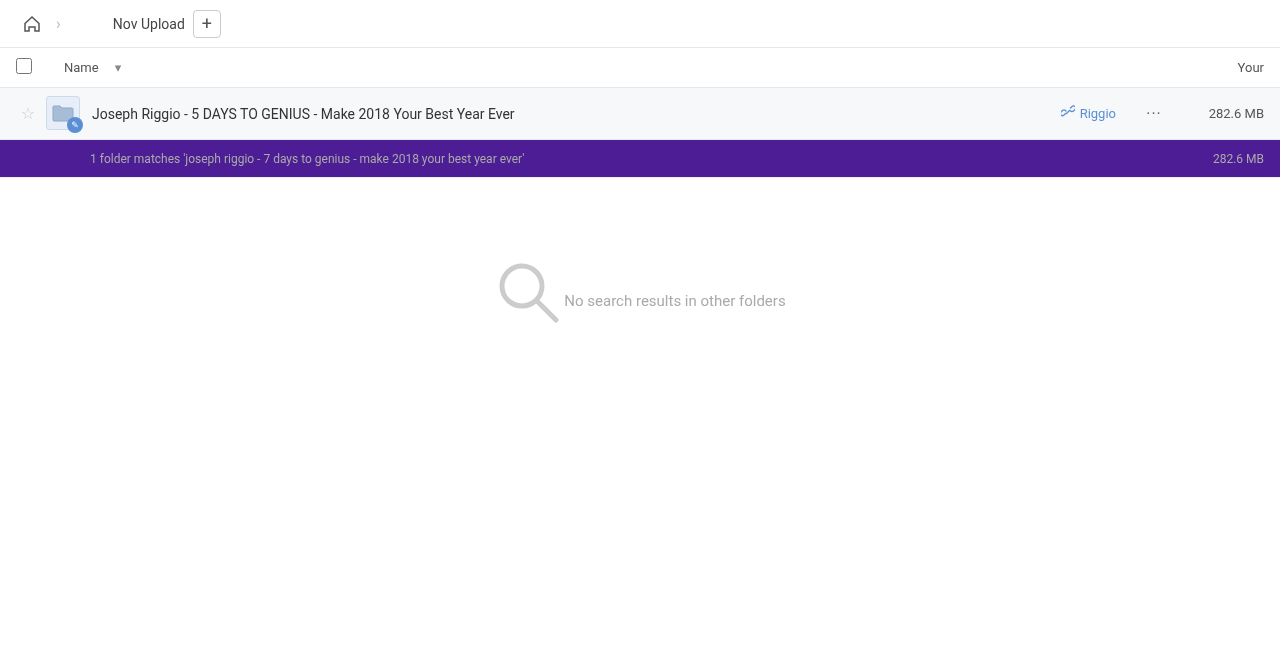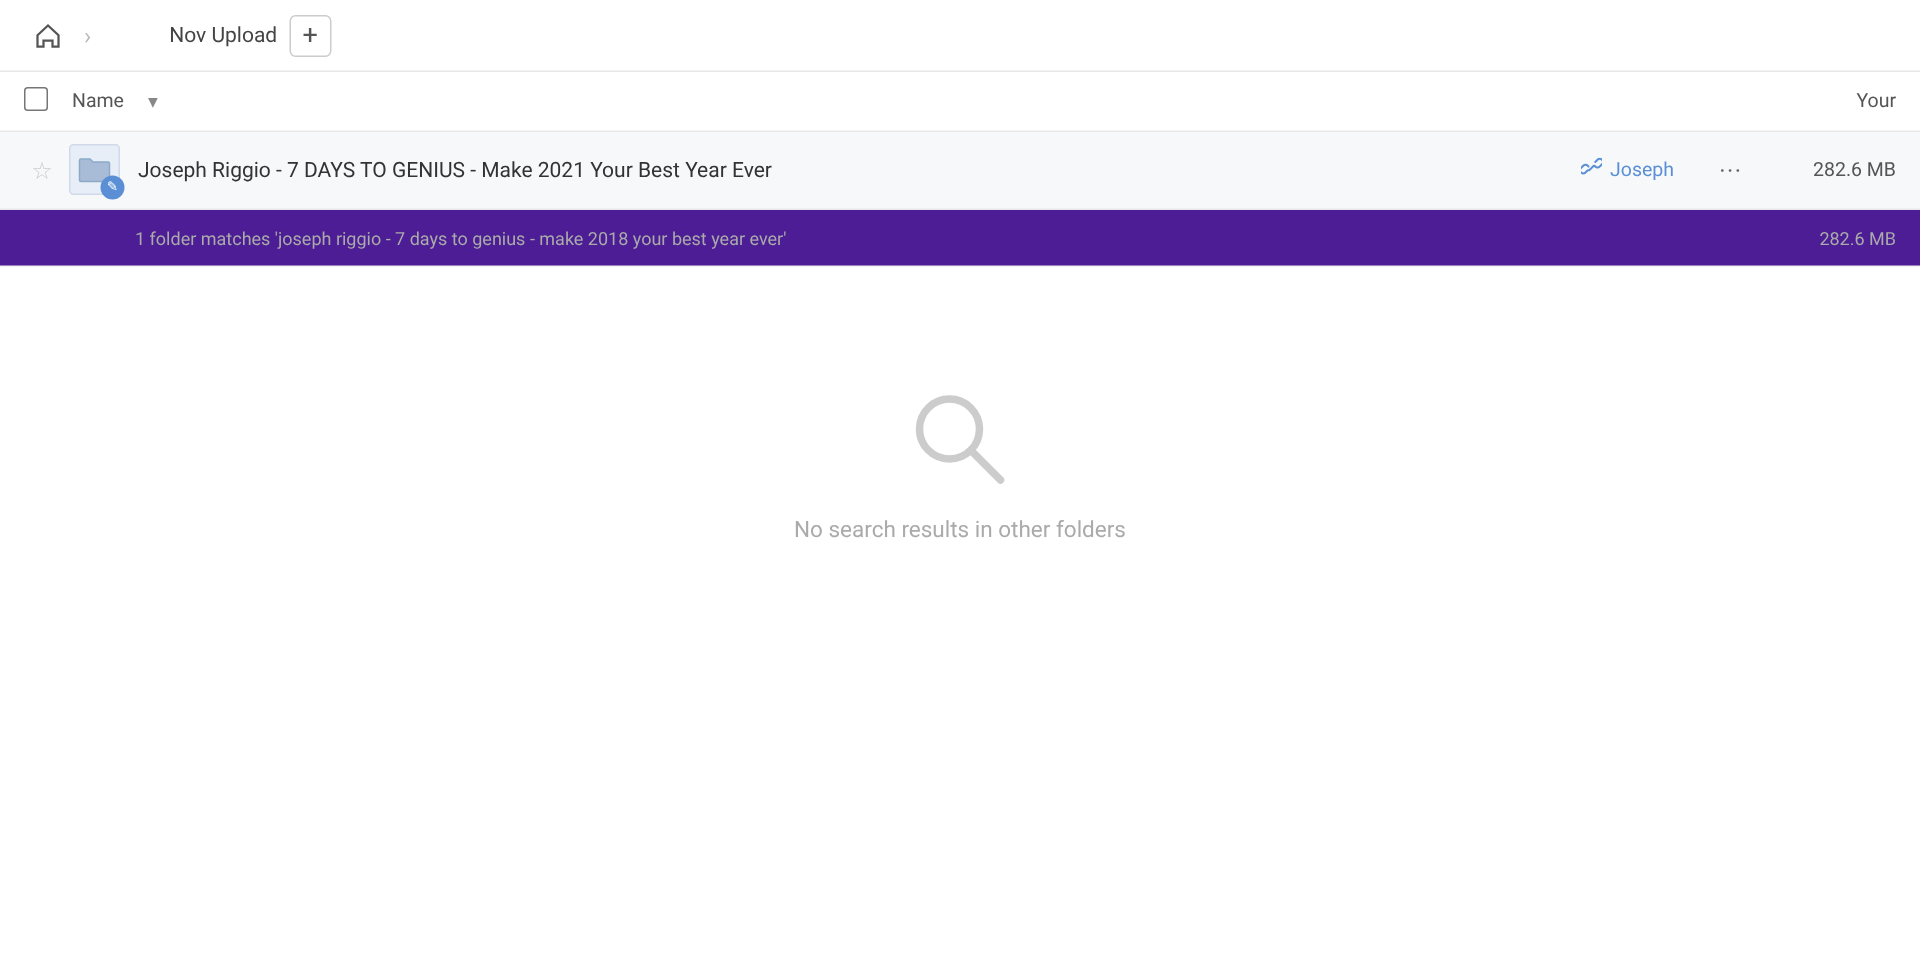--- a/index.html
+++ b/index.html
@@ -74,20 +74,21 @@
       margin-right: 8px;
     }
     .col-header-name {
       display: flex;
       align-items: center;
       gap: 16px;
       cursor: pointer;
       font-size: 13px;
       color: #555;
       flex: 1;
+      margin-left: 16px;
     }
     .col-header-size {
       font-size: 13px;
       color: #555;
       width: 80px;
       text-align: right;
     }
 
     
     .file-row {
@@ -199,21 +200,21 @@
     .match-size {
       font-size: 12px;
       color: #aaa;
       width: 80px;
       text-align: right;
     }
 
     
     .empty-state {
       display: flex;
-      flex-direction: column;
+      flex-direction: row;
       align-items: center;
       justify-content: center;
       padding: 80px 0 40px;
     }
     .search-icon-large {
       width: 70px;
       height: 70px;
       color: #ccc;
       margin-bottom: 16px;
     }
@@ -260,28 +261,28 @@
   </div>
   <div class="file-icon">
     <div class="file-icon-inner">
 
       <svg width="22" height="18" viewBox="0 0 22 18" fill="none" xmlns="http://www.w3.org/2000/svg">
         <path d="M1 3C1 2.44772 1.44772 2 2 2H8L10 4H20C20.5523 4 21 4.44772 21 5V16C21 16.5523 20.5523 17 20 17H2C1.44772 17 1 16.5523 1 16V3Z" fill="#a8bcd8" stroke="#8aaac8" stroke-width="1"></path>
       </svg>
       <div class="file-icon-pencil">✎</div>
     </div>
   </div>
-  <div class="file-name">Joseph Riggio - 7 DAYS TO GENIUS - Make 2021 Your Best Year Ever</div>
+  <div class="file-name">Joseph Riggio - 5 DAYS TO GENIUS - Make 2018 Your Best Year Ever</div>
   <div class="shared-badge">
     <span>
       <svg width="14" height="14" viewBox="0 0 14 14" fill="none" xmlns="http://www.w3.org/2000/svg">
         <path d="M8.5 5.5L5.5 8.5M9.5 3L11 1.5C11.8284 0.671573 13.1716 0.671573 14 1.5C14.8284 2.32843 14.8284 3.67157 14 4.5L12.5 6C11.6716 6.82843 10.3284 6.82843 9.5 6L9 5.5M4.5 8.5L3 10C2.17157 10.8284 0.828427 10.8284 0 10C-0.828427 9.17157 -0.828427 7.82843 0 7L1.5 5.5C2.32843 4.67157 3.67157 4.67157 4.5 5.5L5 6" stroke="#5a8fd6" stroke-width="1.3" stroke-linecap="round"></path>
       </svg>
     </span>
-    <span>Joseph</span>
+    <span>Riggio</span>
   </div>
   <div class="more-btn">
     <span>···</span>
   </div>
   <div class="file-size">282.6 MB</div>
 </div>
 
 <div class="match-row">
   <span class="match-text">1 folder matches 'joseph riggio - 7 days to genius - make 2018 your best year ever'</span>
   <span class="match-size">282.6 MB</span>

